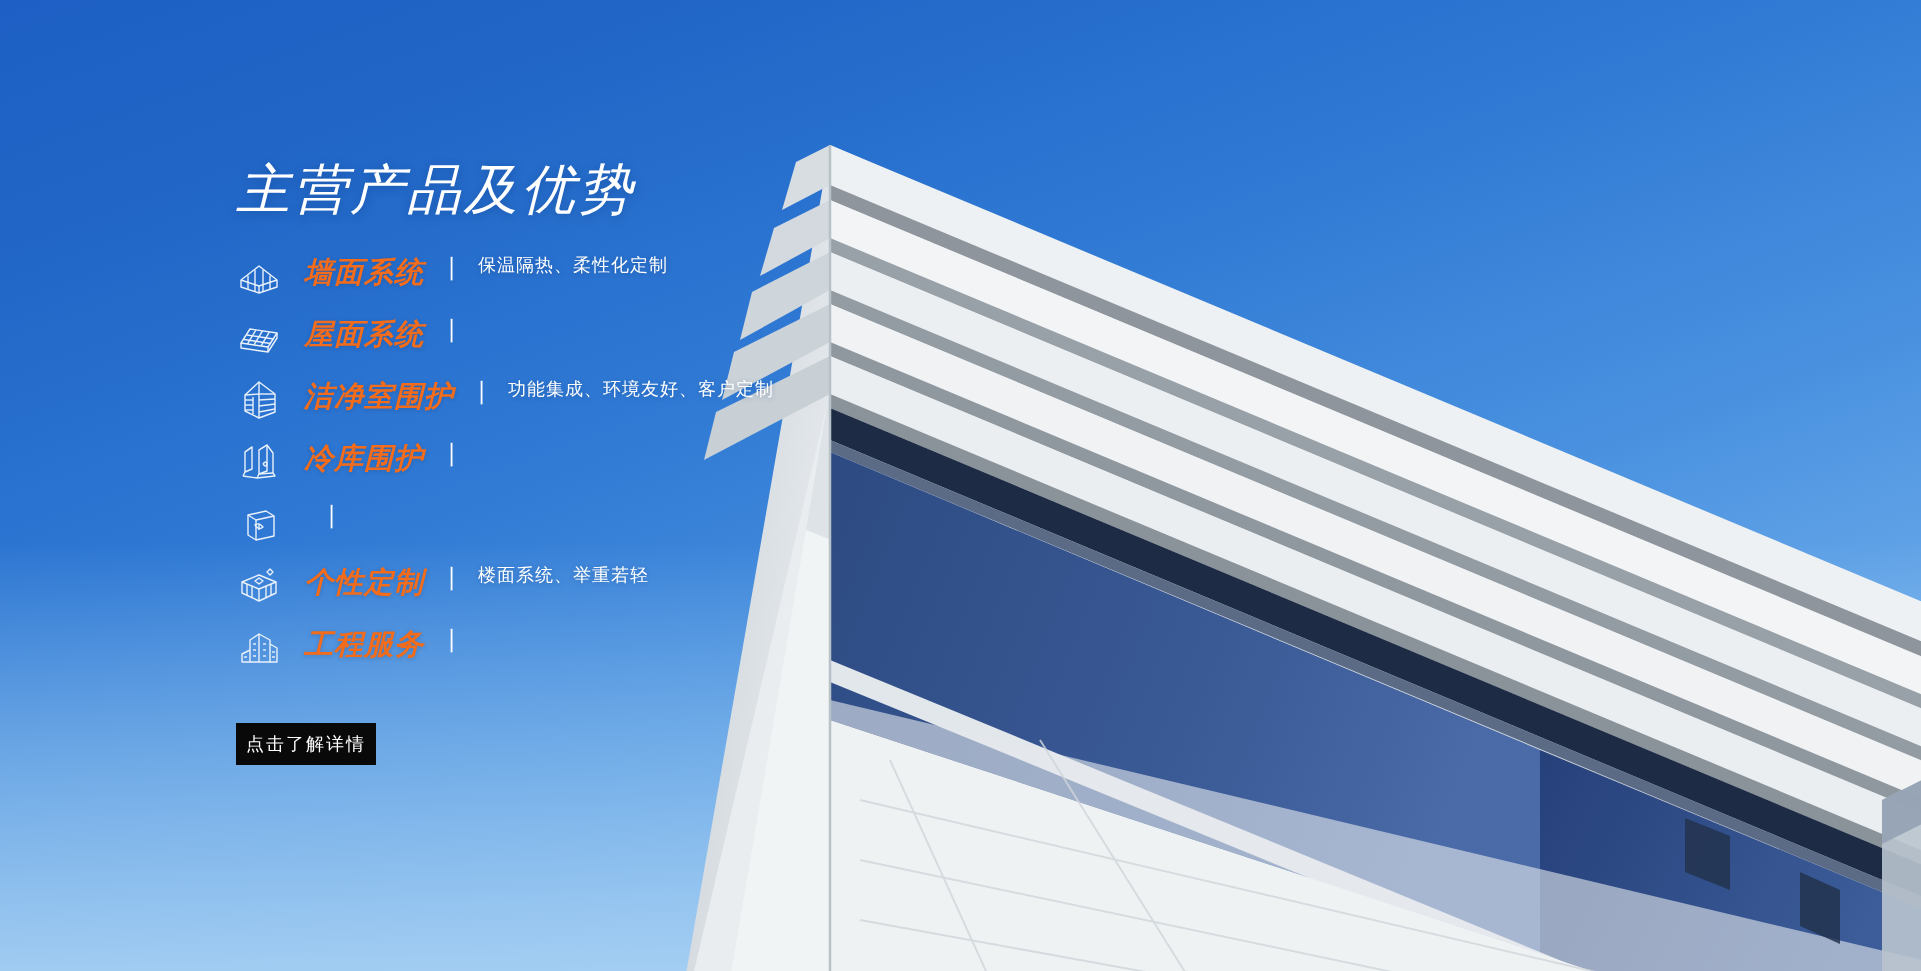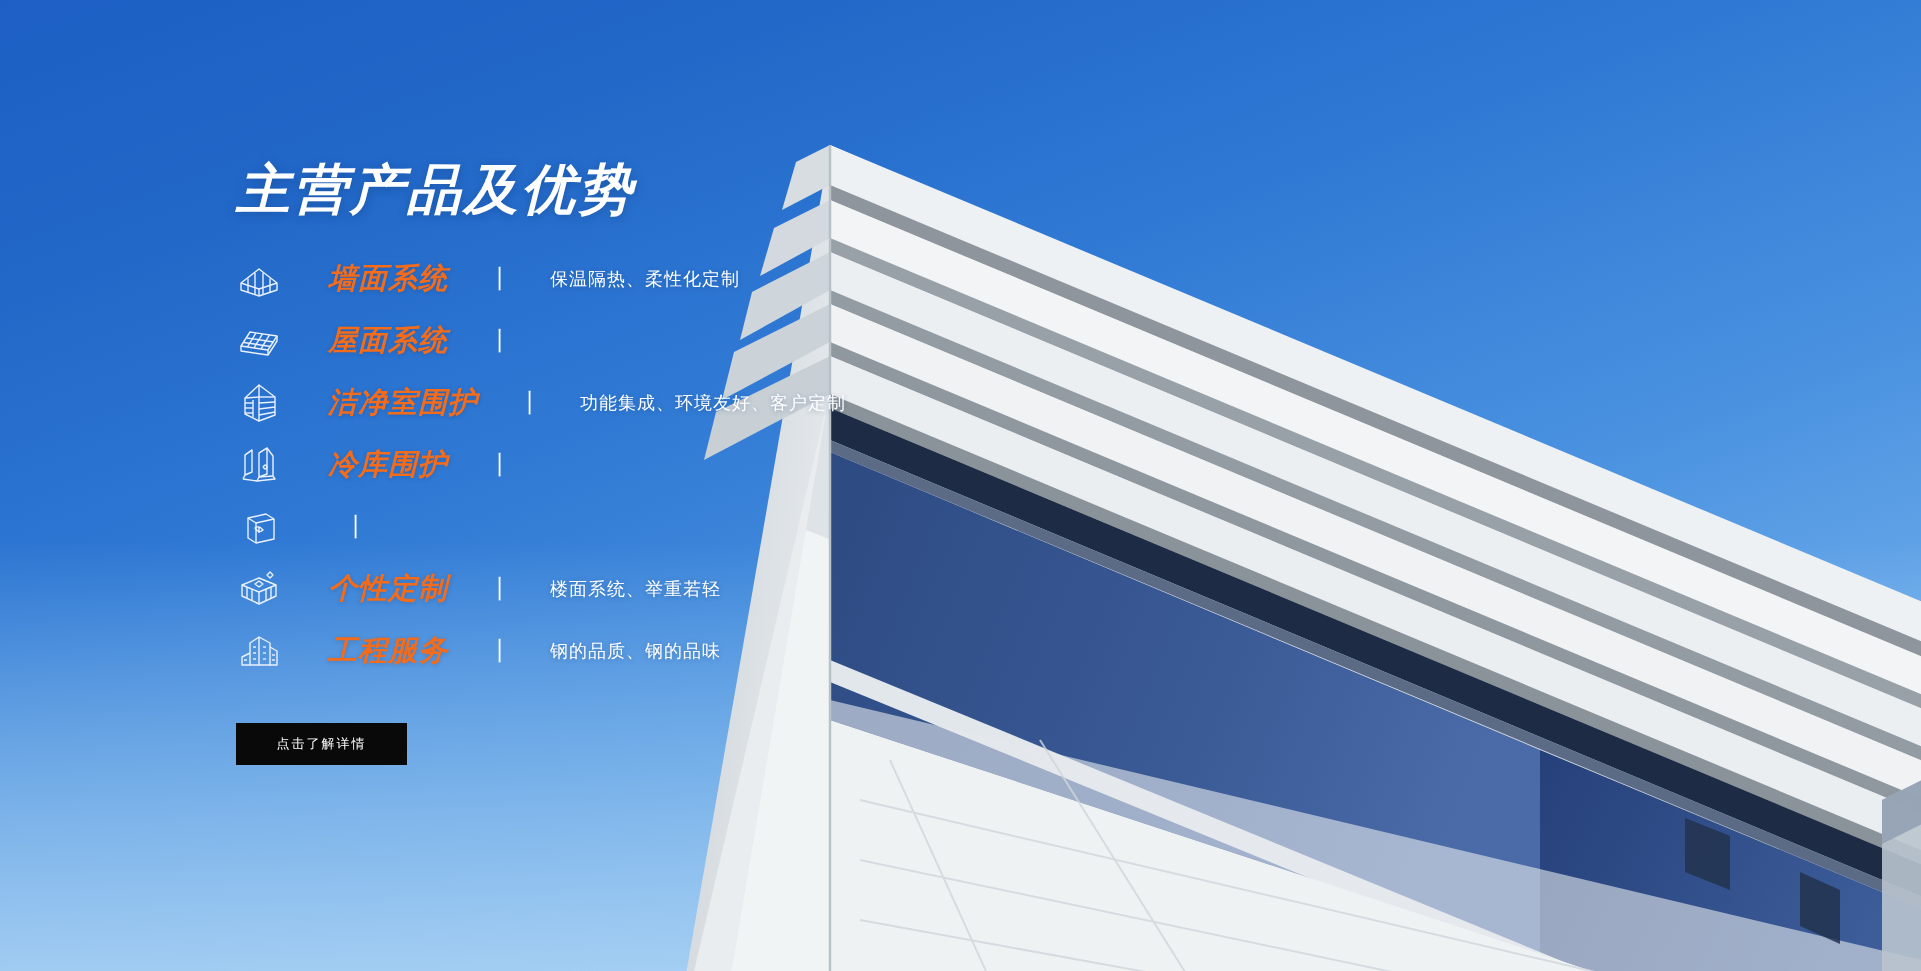--- a/index.html
+++ b/index.html
@@ -26,29 +26,29 @@
   .bldg{
     position:absolute; left:430px; top:100px; width:1500px; height:880px;
   }
   .bldg svg{ display:block; width:100%; height:100%; }
 
   
   .content{
     position:absolute; left:236px; top:160px; width:820px; z-index:6;
   }
   .title{
-    font-size:54px; font-weight:bold; color:#ffffff; letter-spacing:3px;
+    font-size:54px; font-weight:normal; color:#ffffff; letter-spacing:3px;
     font-style:italic; line-height:1.1; text-shadow:0 2px 10px rgba(10,50,110,.35);
     white-space:nowrap; margin-bottom:34px;
   }
 
   .rows{ display:flex; flex-direction:column; gap:10px; }
 
   .row{
-    display:flex; align-items:center; height:52px;gap:24px;
+    display:flex; align-items:flex-start; height:52px;
   }
   .row .ic{
     width:46px; height:46px; flex:0 0 46px; margin-right:22px;
     display:flex; align-items:center; justify-content:center;
   }
   .row .ic svg{ display:block; }
   .row .lab{
     font-size:29px; font-weight:bold; font-style:italic; color:#F26C1B;
     letter-spacing:1px; white-space:nowrap;
     text-shadow:0 1px 4px rgba(20,50,100,.25);
@@ -57,22 +57,22 @@
     color:#ffffff; font-weight:bold; font-size:24px; margin:0 14px 0 16px;
     transform:scaleX(.62); display:inline-block;
   }
   .row .desc{
     font-size:18px; color:#ffffff; letter-spacing:1px; white-space:nowrap;
     text-shadow:0 1px 5px rgba(20,50,100,.3);
   }
 
   .cta{
     margin-top:46px; display:inline-flex; align-items:center; justify-content:center;
-    width:171px; height:42px; background:#090909; color:#ffffff;
-    font-size:13px; letter-spacing:2px; cursor:pointer; border:0;
+    width:140px; height:42px; background:#090909; color:#ffffff;
+    font-size:18px; letter-spacing:2px; cursor:pointer; border:0;
     font-family:Liberation Serif, serif;
   }
 </style>
 </head>
 <body>
 
 <div id="banner">
 
   <div class="photo">
     <div class="haze"></div>
@@ -292,20 +292,19 @@
             <path d="M26 18 L29 18"></path>
               <path d="M26 24 L29 24"></path>
               <path d="M26 30 L29 30"></path>
             <path d="M35 26 L38 26"></path>
               <path d="M35 31 L38 31"></path>
             <path d="M7 31 L10 31"></path>
           </svg>
         </span>
         <span class="lab">工程服务</span>
         <span class="sep">丨</span>
-        <span class="desc">钢的品质、钢的品味</span>
       </div>
 
     </div>
 
     <button class="cta">点击了解详情</button>
   </div>
 </div>
 
 </body></html>

